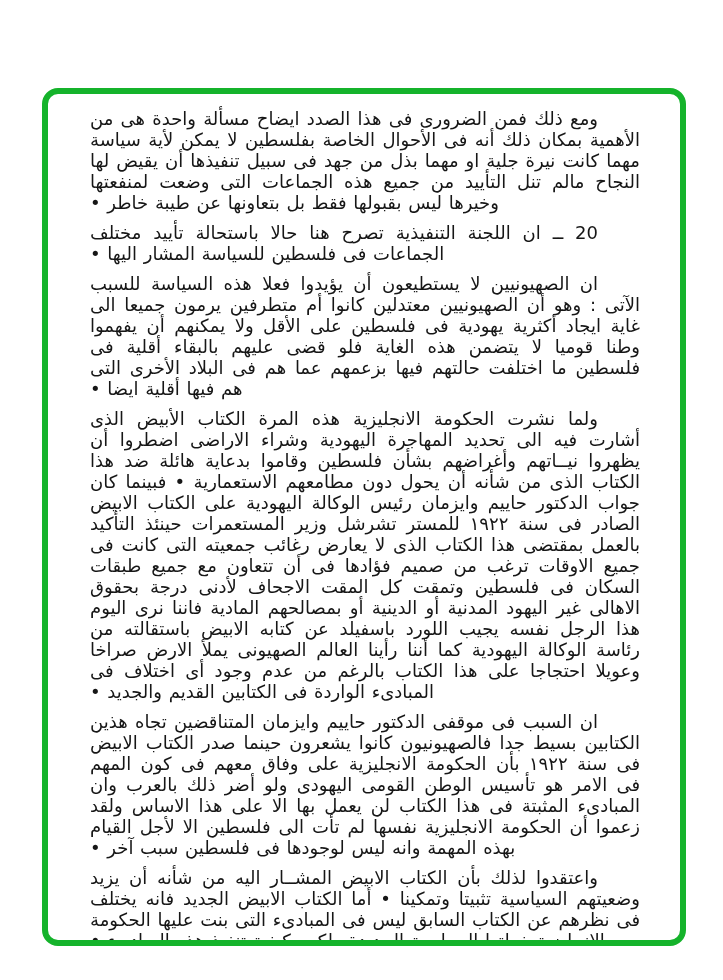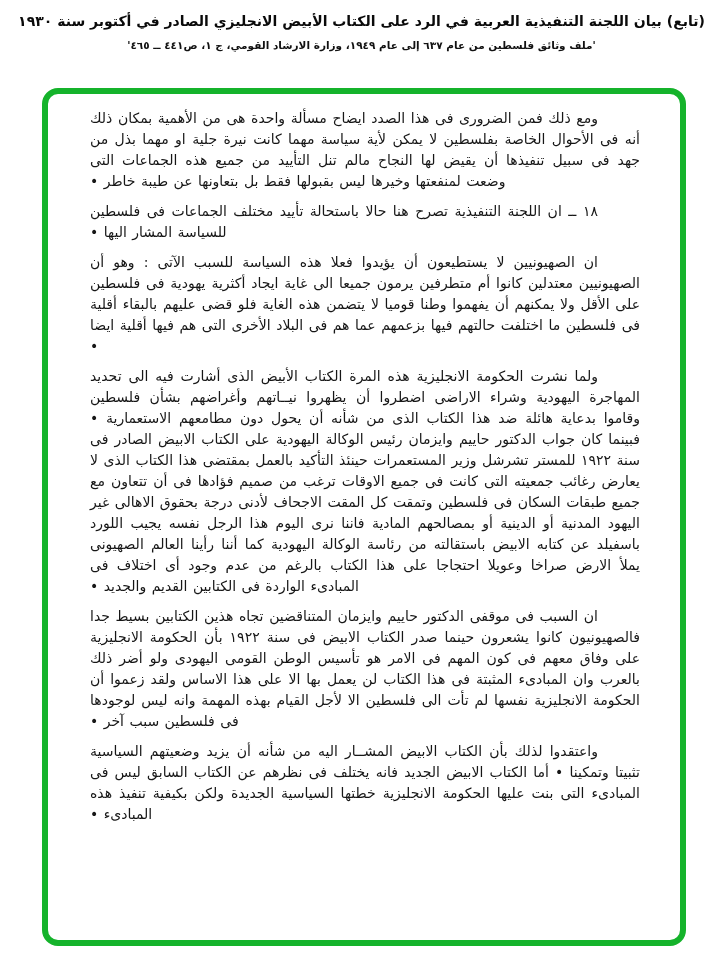--- a/index.html
+++ b/index.html
@@ -41,45 +41,41 @@
     height: 858px;
     box-sizing: border-box;
     border: 6px solid #15b32b;
     border-radius: 16px;
     background: #ffffff;
     padding: 14px 40px 0 40px;
     direction: rtl;
     overflow: hidden;
   }
   .para {
-    font-size: 14px;
+    font-size: 18px;
     line-height: 21px;
     color: #161616;
     text-align: justify;
     text-align-last: left;
     text-indent: 42px;
     margin: 0 0 9px 2px;
     word-spacing: 1px;
   }
   .para.no-indent-last {
     text-align-last: justify;
   }
 </style>
 </head>
 <body>
 
 <div class="page">
 
-  <header class="doc-header">
-    <div class="doc-title">(تابع) بيان اللجنة التنفيذية العربية في الرد على الكتاب الأبيض الانجليزي الصادر في أكتوبر سنة ١٩٣٠</div>
-    <div class="doc-source">'ملف وثائق فلسطين من عام ٦٣٧ إلى عام ١٩٤٩، وزارة الارشاد القومي، ج ١، ص٤٤١ ــ ٤٦٥'</div>
-  </header>
 
   <main class="frame">
     <p class="para">ومع ذلك فمن الضرورى فى هذا الصدد ايضاح مسألة واحدة هى من الأهمية بمكان ذلك أنه فى الأحوال الخاصة بفلسطين لا يمكن لأية سياسة مهما كانت نيرة جلية او مهما بذل من جهد فى سبيل تنفيذها أن يقيض لها النجاح مالم تنل التأييد من جميع هذه الجماعات التى وضعت لمنفعتها وخيرها ليس بقبولها فقط بل بتعاونها عن طيبة خاطر •</p>
-    <p class="para">١٨ ــ ان اللجنة التنفيذية تصرح هنا حالا باستحالة تأييد مختلف الجماعات فى فلسطين للسياسة المشار اليها •</p>
+    <p class="para">20 ــ ان اللجنة التنفيذية تصرح هنا حالا باستحالة تأييد مختلف الجماعات فى فلسطين للسياسة المشار اليها •</p>
     <p class="para">ان الصهيونيين لا يستطيعون أن يؤيدوا فعلا هذه السياسة للسبب الآتى : وهو أن الصهيونيين معتدلين كانوا أم متطرفين يرمون جميعا الى غاية ايجاد أكثرية يهودية فى فلسطين على الأقل ولا يمكنهم أن يفهموا وطنا قوميا لا يتضمن هذه الغاية فلو قضى عليهم بالبقاء أقلية فى فلسطين ما اختلفت حالتهم فيها بزعمهم عما هم فى البلاد الأخرى التى هم فيها أقلية ايضا •</p>
     <p class="para">ولما نشرت الحكومة الانجليزية هذه المرة الكتاب الأبيض الذى أشارت فيه الى تحديد المهاجرة اليهودية وشراء الاراضى اضطروا أن يظهروا نيــاتهم وأغراضهم بشأن فلسطين وقاموا بدعاية هائلة ضد هذا الكتاب الذى من شأنه أن يحول دون مطامعهم الاستعمارية • فبينما كان جواب الدكتور حاييم وايزمان رئيس الوكالة اليهودية على الكتاب الابيض الصادر فى سنة ١٩٢٢ للمستر تشرشل وزير المستعمرات حينئذ التأكيد بالعمل بمقتضى هذا الكتاب الذى لا يعارض رغائب جمعيته التى كانت فى جميع الاوقات ترغب من صميم فؤادها فى أن تتعاون مع جميع طبقات السكان فى فلسطين وتمقت كل المقت الاجحاف لأدنى درجة بحقوق الاهالى غير اليهود المدنية أو الدينية أو بمصالحهم المادية فاننا نرى اليوم هذا الرجل نفسه يجيب اللورد باسفيلد عن كتابه الابيض باستقالته من رئاسة الوكالة اليهودية كما أننا رأينا العالم الصهيونى يملأ الارض صراخا وعويلا احتجاجا على هذا الكتاب بالرغم من عدم وجود أى اختلاف فى المبادىء الواردة فى الكتابين القديم والجديد •</p>
     <p class="para">ان السبب فى موقفى الدكتور حاييم وايزمان المتناقضين تجاه هذين الكتابين بسيط جدا فالصهيونيون كانوا يشعرون حينما صدر الكتاب الابيض فى سنة ١٩٢٢ بأن الحكومة الانجليزية على وفاق معهم فى كون المهم فى الامر هو تأسيس الوطن القومى اليهودى ولو أضر ذلك بالعرب وان المبادىء المثبتة فى هذا الكتاب لن يعمل بها الا على هذا الاساس ولقد زعموا أن الحكومة الانجليزية نفسها لم تأت الى فلسطين الا لأجل القيام بهذه المهمة وانه ليس لوجودها فى فلسطين سبب آخر •</p>
     <p class="para">واعتقدوا لذلك بأن الكتاب الابيض المشــار اليه من شأنه أن يزيد وضعيتهم السياسية تثبيتا وتمكينا • أما الكتاب الابيض الجديد فانه يختلف فى نظرهم عن الكتاب السابق ليس فى المبادىء التى بنت عليها الحكومة الانجليزية خطتها السياسية الجديدة ولكن بكيفية تنفيذ هذه المبادىء •</p>
   </main>
 
 </div>
 
 </body></html>

